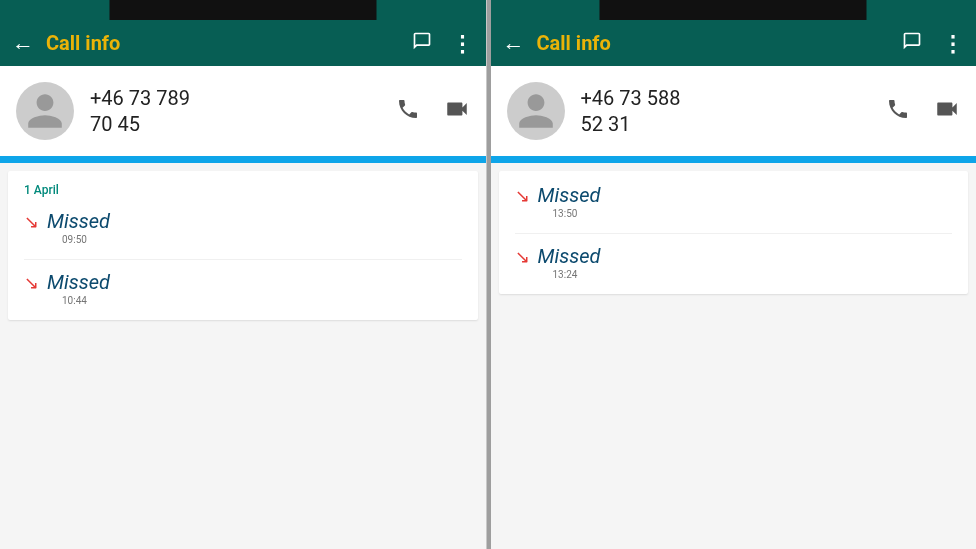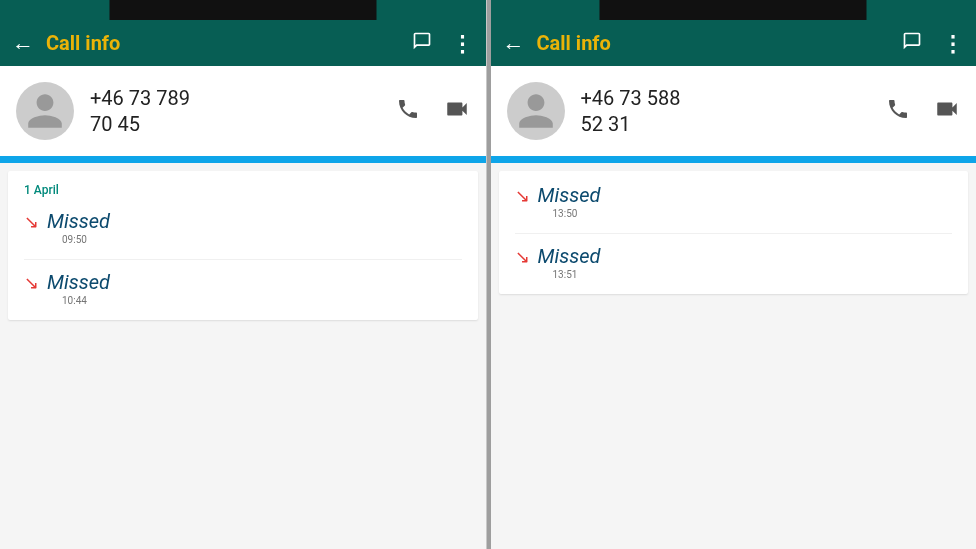--- a/index.html
+++ b/index.html
@@ -295,18 +295,18 @@
         <div class="call-time">13:50</div>
       </div>
 
       <hr class="entry-divider">
 
       <div class="call-entry">
         <div class="call-entry-row">
           <span style="color:#e53935; font-size:18px; transform: scaleX(-1); display:inline-block;">↙</span>
           <span class="call-label">Missed</span>
         </div>
-        <div class="call-time">13:51</div>
+        <div class="call-time">13:24</div>
       </div>
     </div>
   </div>
 
 </div>
 
 </body></html>

